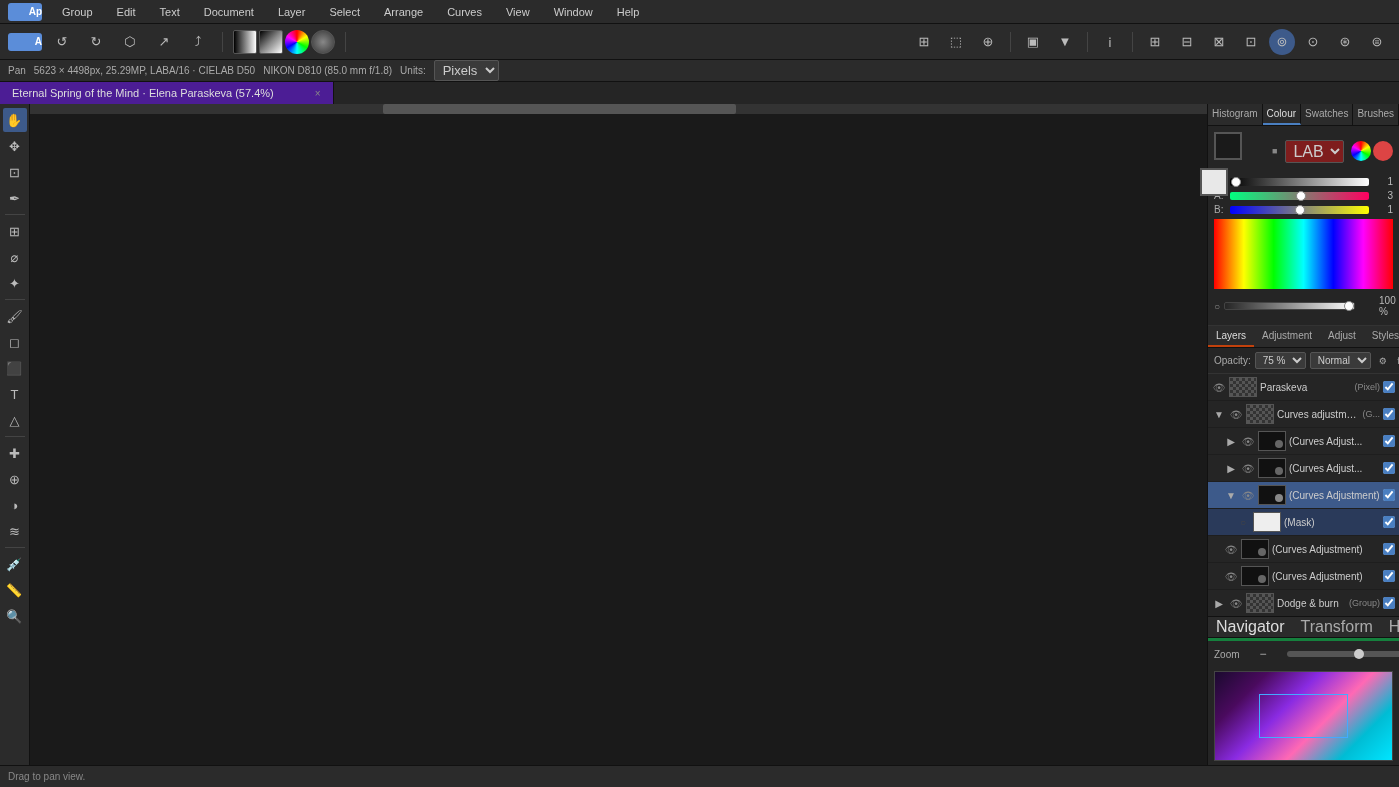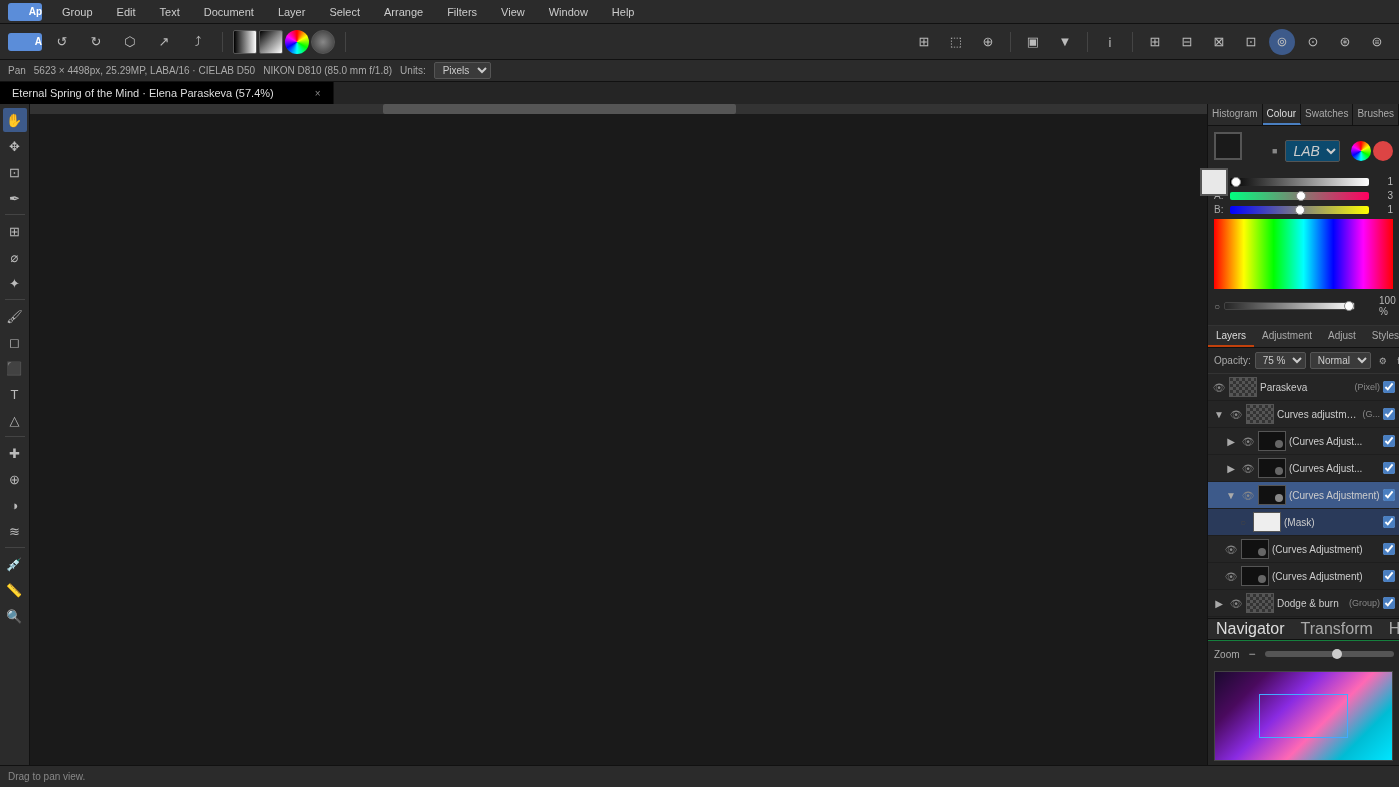--- a/index.html
+++ b/index.html
@@ -18,21 +18,21 @@
     .tone-btn { width: 24px; height: 24px; background: linear-gradient(to right, #000, #fff); border-radius: 2px; cursor: pointer; border: 1px solid #555; }
     .color-btn { width: 24px; height: 24px; background: conic-gradient(red, yellow, lime, cyan, blue, magenta, red); border-radius: 50%; cursor: pointer; }
     .circle-btn { width: 24px; height: 24px; border-radius: 50%; background: radial-gradient(circle, #888, #333); cursor: pointer; border: 1px solid #555; }
 
     
     #status-bar { background: #2b2b2b; height: 22px; display: flex; align-items: center; padding: 0 8px; gap: 8px; border-bottom: 1px solid #111; flex-shrink: 0; font-size: 10px; color: #aaa; }
 
     
     #tab-bar { background: #252525; height: 22px; display: flex; align-items: stretch; flex-shrink: 0; }
     .tab { background: #2f2f2f; border-right: 1px solid #111; padding: 0 12px; display: flex; align-items: center; gap: 6px; font-size: 11px; color: #bbb; cursor: pointer; }
-    .tab.active { background: #000000; color: #ddd; gap: 41px; }
+    .tab.active { background: #4c1d95; color: #ddd; gap: 41px; }
     .tab-close { font-size: 10px; color: #888; cursor: pointer; }
 
     
     #main { display: flex; flex: 1; overflow: hidden; }
 
     
     #left-tools { width: 30px; background: #2b2b2b; display: flex; flex-direction: column; align-items: center; padding: 4px 0; gap: 2px; border-right: 1px solid #111; flex-shrink: 0; overflow-y: auto; }
     .ltool { width: 24px; height: 24px; background: transparent; border: none; cursor: pointer; display: flex; align-items: center; justify-content: center; color: #bbb; font-size: 13px; border-radius: 2px; }
     .ltool.active { background: #3d5a8a; }
     .ltool-sep { width: 20px; height: 1px; background: #444; margin: 2px 0; }
@@ -44,21 +44,21 @@
     #right-panel { width: 192px; background: #252525; display: flex; flex-direction: column; border-left: 1px solid #111; flex-shrink: 0; }
     #right-tabs { display: flex; background: #2b2b2b; border-bottom: 1px solid #111; }
     .rtab { flex: 1; padding: 4px 4px; font-size: 10px; color: #aaa; cursor: pointer; text-align: center; border-right: 1px solid #111; }
     .rtab.active { color: #ddd; border-bottom: 2px solid #4a7fc1; text-align: center; }
 
     
     #color-panel { padding: 6px; border-bottom: 1px solid #333; }
     #color-swatches-row { display: flex; align-items: center; gap: 4px; margin-bottom: 6px; }
     #fg-color { width: 28px; height: 28px; background: #1a1a1a; border: 2px solid #555; cursor: pointer; }
     #bg-color { width: 28px; height: 28px; background: #e8e8e8; border: 2px solid #555; cursor: pointer; position: relative; left: -14px; top: 8px; }
-    #color-mode-select { background: #0c4a6e; border: 1px solid #555; color: #ccc; font-size: 14px; padding: 1px 3px; border-radius: 2px; margin-left: 4px; font-style: italic; }
+    #color-mode-select { background: #7f1d1d; border: 1px solid #555; color: #ccc; font-size: 16px; padding: 1px 3px; border-radius: 2px; margin-left: 4px; }
     #color-sliders { }
     .color-slider-row { display: flex; align-items: center; gap: 4px; margin-bottom: 3px; }
     .csr-label { font-size: 10px; color: #aaa; width: 12px; }
     .csr-slider { flex: 1; height: 8px; border-radius: 2px; -webkit-appearance: none; appearance: none; outline: none; border: none; }
     .csr-val { font-size: 10px; color: #bbb; width: 20px; text-align: right; }
     #l-slider { background: linear-gradient(to right, #000, #fff); }
     #a-slider { background: linear-gradient(to right, #00ff80, #ff0060); }
     #b-slider { background: linear-gradient(to right, #0000ff, #ffff00); }
     .csr-slider::-webkit-slider-thumb { -webkit-appearance: none; width: 10px; height: 10px; border-radius: 50%; background: #fff; border: 1px solid #888; cursor: pointer; }
 
@@ -87,21 +87,21 @@
     .layer-thumb-white { background: #eee; }
     .layer-thumb-checker { background: repeating-conic-gradient(#555 0% 25%, #333 0% 50%) 0 0 / 6px 6px; }
     .layer-name { flex: 1; font-size: 10px; color: #ccc; overflow: hidden; text-overflow: ellipsis; white-space: nowrap; }
     .layer-checkbox { width: 12px; height: 12px; accent-color: #4a7fc1; }
     .layer-group-expand { width: 14px; height: 14px; font-size: 10px; color: #aaa; cursor: pointer; display: flex; align-items: center; justify-content: center; }
 
     
     #bottom-tabs { background: #2b2b2b; height: 22px; display: flex; align-items: center; border-top: 1px solid #111; border-bottom: 1px solid #111; flex-shrink: 0; }
     .btab { padding: 4px 8px; font-size: 16px; color: #aaa; cursor: pointer; }
     .btab.active { color: #ddd; }
-    #zoom-bar { display: flex; align-items: center; gap: 9px; padding: 2px 6px; border-top: 1px solid #15803d; }
+    #zoom-bar { display: flex; align-items: center; gap: 20px; padding: 2px 6px; border-top: 3px solid #15803d; }
     #zoom-label { font-size: 10px; color: #aaa; }
     #zoom-slider { flex: 1; height: 6px; -webkit-appearance: none; appearance: none; background: #555; border-radius: 3px; outline: none; }
     #zoom-slider::-webkit-slider-thumb { -webkit-appearance: none; width: 10px; height: 10px; border-radius: 50%; background: #ccc; cursor: pointer; }
     #zoom-value { font-size: 10px; color: #bbb; width: 28px; text-align: center; }
 
     
     #nav-preview { height: 90px; background: #1a1a1a; margin: 4px 6px; border: 1px solid #444; overflow: hidden; position: relative; cursor: pointer; }
     #nav-img { width: 100%; height: 100%; background: linear-gradient(135deg, #1a0a2e 0%, #4a0a5e 20%, #8a2be2 40%, #ff69b4 60%, #00bcd4 80%, #00e5ff 100%); }
     #nav-rect { position: absolute; border: 1px solid #4af; width: 50%; height: 50%; left: 25%; top: 25%; }
 
@@ -128,21 +128,21 @@
   <div class="menu-logo">
     <span>Ap</span>
   </div>
   <span class="menu-item">Group</span>
   <span class="menu-item">Edit</span>
   <span class="menu-item">Text</span>
   <span class="menu-item">Document</span>
   <span class="menu-item">Layer</span>
   <span class="menu-item">Select</span>
   <span class="menu-item">Arrange</span>
-  <span class="menu-item">Filters</span>
+  <span class="menu-item">Curves</span>
   <span class="menu-item">View</span>
   <span class="menu-item">Window</span>
   <span class="menu-item">Help</span>
 </div>
 
 <div id="toolbar">
   <div class="menu-logo" style="background:#5b8dd9;">A</div>
   <button class="tool-btn">↺</button>
   <button class="tool-btn">↻</button>
   <button class="tool-btn">⬡</button>
@@ -176,21 +176,21 @@
     <button class="tool-btn">⊛</button>
     <button class="tool-btn">⊜</button>
   </div>
 </div>
 
 <div id="status-bar">
   <span>Pan</span>
   <span>5623 × 4498px, 25.29MP, LABA/16 · CIELAB D50</span>
   <span>NIKON D810 (85.0 mm f/1.8)</span>
   <span>Units:</span>
-  <select style="background:#3a3a3a; border:1px solid #555; color:#ccc; font-size:10px; padding:1px 4px; border-radius:2px;">
+  <select style="background:#3a3a3a; border:1px solid #555; color:#ccc; font-size:13px; padding:1px 4px; border-radius:2px;">
     <option>Pixels</option>
   </select>
 </div>
 
 <div id="tab-bar">
   <div class="tab active">
     <span>Eternal Spring of the Mind · Elena Paraskeva (57.4%)</span>
     <span class="tab-close">×</span>
   </div>
 </div>

